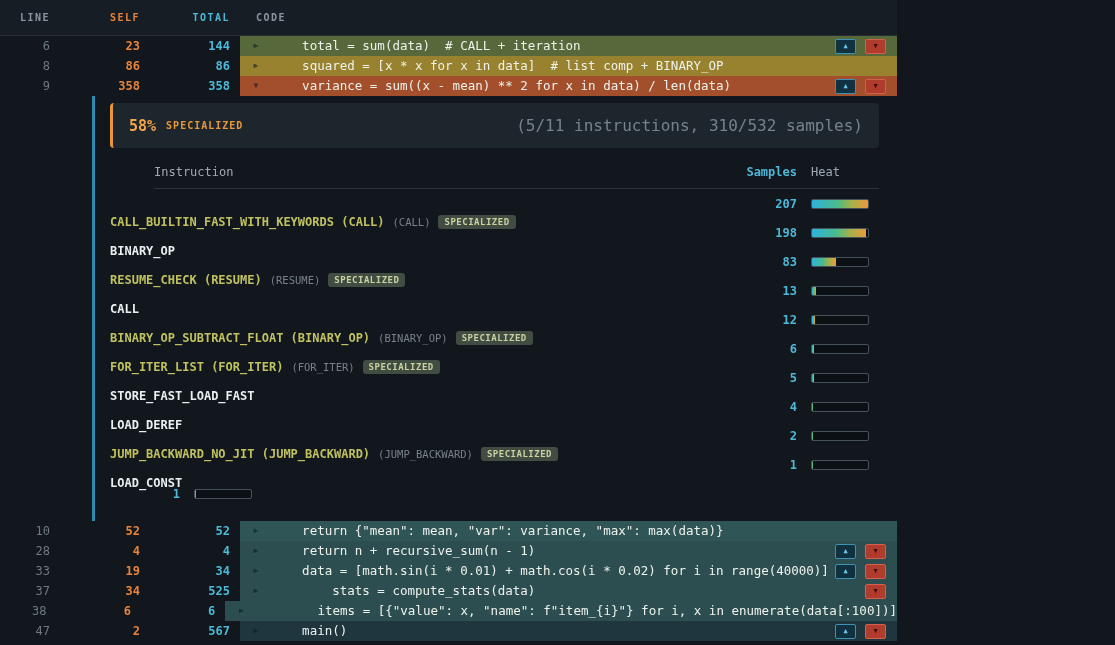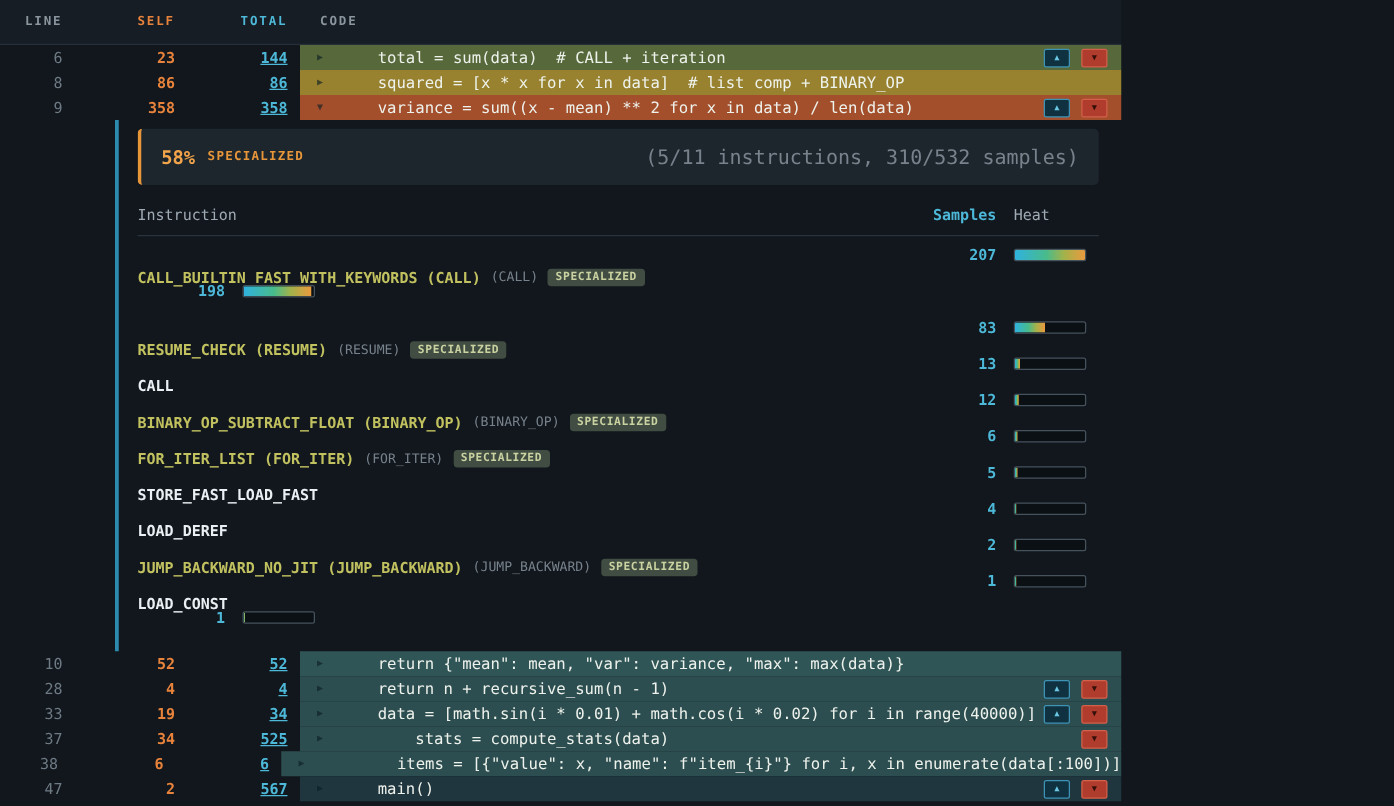--- a/index.html
+++ b/index.html
@@ -11,42 +11,42 @@
   .col-line { width: 60px; text-align: right; padding-right: 10px; }
   .col-self { width: 90px; text-align: right; padding-right: 10px; }
   .col-total { width: 90px; text-align: right; padding-right: 10px; }
   .col-code { flex: 1; padding-left: 16px; }
   .hdr .col-self { color: var(--self_col); }
   .hdr .col-total { color: var(--total_col); }
 
   .crow { display: flex; height: 20px; font-size: 12px; line-height: 20px; }
   .c-line { width: 60px; text-align: right; padding-right: 10px; color: #6e7a84; }
   .c-self { width: 90px; text-align: right; padding-right: 10px; color: var(--self_col); font-weight: bold; }
-  .c-total { width: 90px; text-align: right; padding-right: 10px; color: var(--total_col); font-weight: bold; text-decoration: underline; }
+  .c-total { width: 90px; text-align: right; padding-right: 10px; color: var(--total_col); font-weight: bold; }
   .c-code { flex: 1; position: relative; display: flex; align-items: center; color: #eef2ec; }
   .heat-green { background: var(--heat_green); }
   .heat-yellow { background: var(--heat_yellow); }
   .heat-red { background: var(--heat_red); }
   .heat-teal { background: var(--heat_teal); }
   .heat-teal2 { background: var(--heat_teal2); }
   .heat-dark { background: var(--heat_dark); }
   .expander { width: 32px; text-align: center; font-size: 8px; color: rgba(8,28,36,0.62); cursor: pointer; }
   .codetext { white-space: pre; font-size: 12.5px; }
   .btns { position: absolute; right: 11px; top: 2.5px; display: flex; gap: 9px; }
   .btns button { width: 21px; height: 15px; font-size: 7px; line-height: 1; border-radius: 2px; display: flex; align-items: center; justify-content: center; cursor: pointer; font-family: inherit; padding: 0; }
   .bup { background: #0f3140; border: 1px solid #3e93b5; color: #6ac6e2; }
   .bdown { background: #b03c2d; border: 1px solid #d2604b; color: #35100a; }
 
   .detail { margin-left: 92px; border-left: 3px solid #2e8bb0; padding: 7px 18px 13px 15px; }
   .summary { background: #1e262d; border-left: 3px solid var(--accent_orange); border-radius: 4px; height: 45px; display: flex; align-items: center; padding: 0 16px; }
   .pct { color: #f2a44a; font-weight: bold; font-size: 15px; }
   .pct-label { color: var(--accent_orange); font-size: 10px; font-weight: bold; letter-spacing: 1px; margin-left: 10px; }
   .meta { margin-left: auto; color: #78828c; font-size: 16px; }
 
-  .it-head { display: flex; height: 33px; align-items: center; border-bottom: 1px solid #2a333c; margin-top: 8px; font-size: 12px; color: #a0aab4; }
+  .it-head { display: flex; height: 33px; align-items: center; border-bottom: 1px solid #2a333c; margin-top: 8px; font-size: 12px; color: #a0aab4; margin-left: 44px; }
   .it-name-h { flex: 1; }
   .it-samples-h { width: 70px; text-align: right; color: var(--total_col); font-weight: bold; }
   .it-heat-h { width: 82px; padding-left: 14px; }
   .it-row { display: flex; height: 29px; align-items: center; }
   .it-name { flex: 1; display: flex; align-items: center; gap: 8px; font-size: 12px; font-weight: bold; color: #e9eff3; margin-top: 36px; }
   .it-name .nm { white-space: pre; }
   .it-row.spec .nm { color: #c1c160; }
   .fam { color: #78828c; font-weight: normal; font-size: 10.5px; }
   .badge { background: #414c42; color: #c9d2a0; font-size: 9px; font-weight: bold; padding: 2px 6px; border-radius: 3px; letter-spacing: 0.5px; }
   .it-samples { width: 70px; text-align: right; color: var(--total_col); font-weight: bold; font-size: 12px; }
@@ -125,20 +125,23 @@
       </div>
       <div class="it-samples">207</div>
       <div class="it-heat">
         <div class="hbar">
             <div class="hfill" style="width: 100%;"></div>
           </div>
       </div>
     </div>
 
     <div class="it-row">
+      <div class="it-name">
+        <span class="nm">BINARY_OP</span>
+      </div>
       <div class="it-samples">198</div>
       <div class="it-heat">
         <div class="hbar">
             <div class="hfill" style="width: 96%;"></div>
           </div>
       </div>
     </div>
 
     <div class="it-row spec">
       <div class="it-name">

